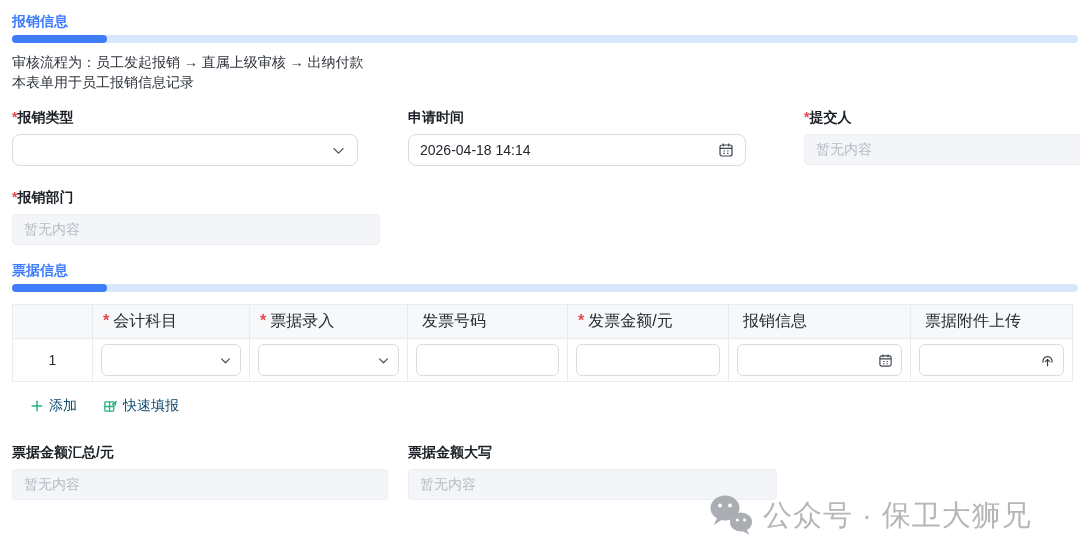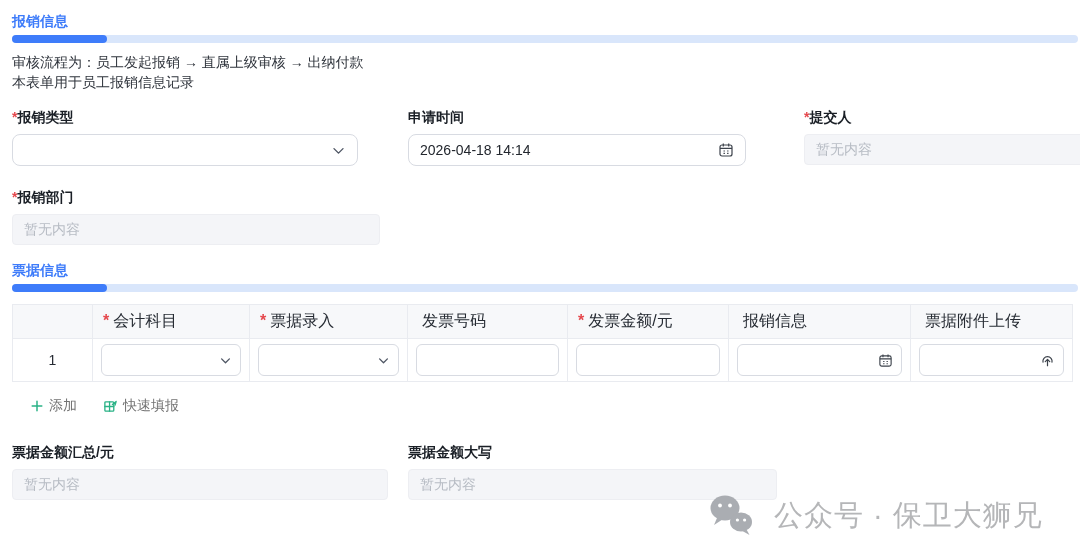--- a/index.html
+++ b/index.html
@@ -39,26 +39,26 @@
     background:#f7f8fa; height:34px; font-weight:400; font-size:16px; color:#262b33;
     text-align:left; padding:0 10px; white-space:nowrap; overflow:hidden;
   }
   .tbl tbody td { height:43px; background:#fff; padding:0 8px; }
   .tbl td.idx { text-align:center; color:#262b33; }
   .cell-control {
     height:32px; border:1px solid #d8dbe2; border-radius:6px; background:#fff;
     display:flex; align-items:center; justify-content:flex-end; padding:0 8px;
   }
   .actions { margin-top:15px; padding-left:18px; display:flex; gap:26px; align-items:center; }
-  .act { color:#737373; display:inline-flex; align-items:center; gap:5px; cursor:pointer; font-size:14px; }
+  .act { color:#0c4a6e; display:inline-flex; align-items:center; gap:5px; cursor:pointer; font-size:14px; }
   .bottom-grid { display:grid; grid-template-columns:376px 369px; column-gap:20px; margin-top:29px; }
   .bottom-grid .control { width:100%; }
   
   .watermark {
-    position:absolute; left:708px; top:494px; display:flex; align-items:center; gap:18px;
+    position:absolute; left:708px; top:494px; display:flex; align-items:center; gap:7px;
     color:#b5b6b8; font-size:29px; letter-spacing:1px; white-space:nowrap; pointer-events:none;
   }
   .icon { flex:none; display:inline-flex; }
 </style>
 </head>
 <body>
 
 <div class="page">
 
   <div class="sec-title">报销信息</div>

